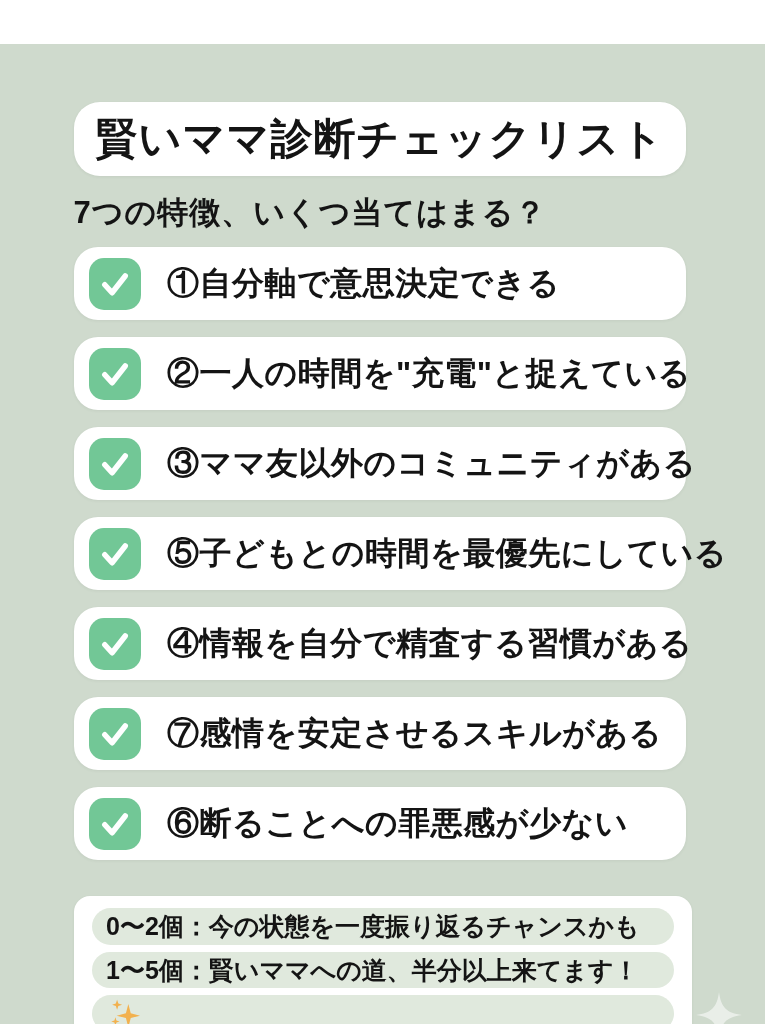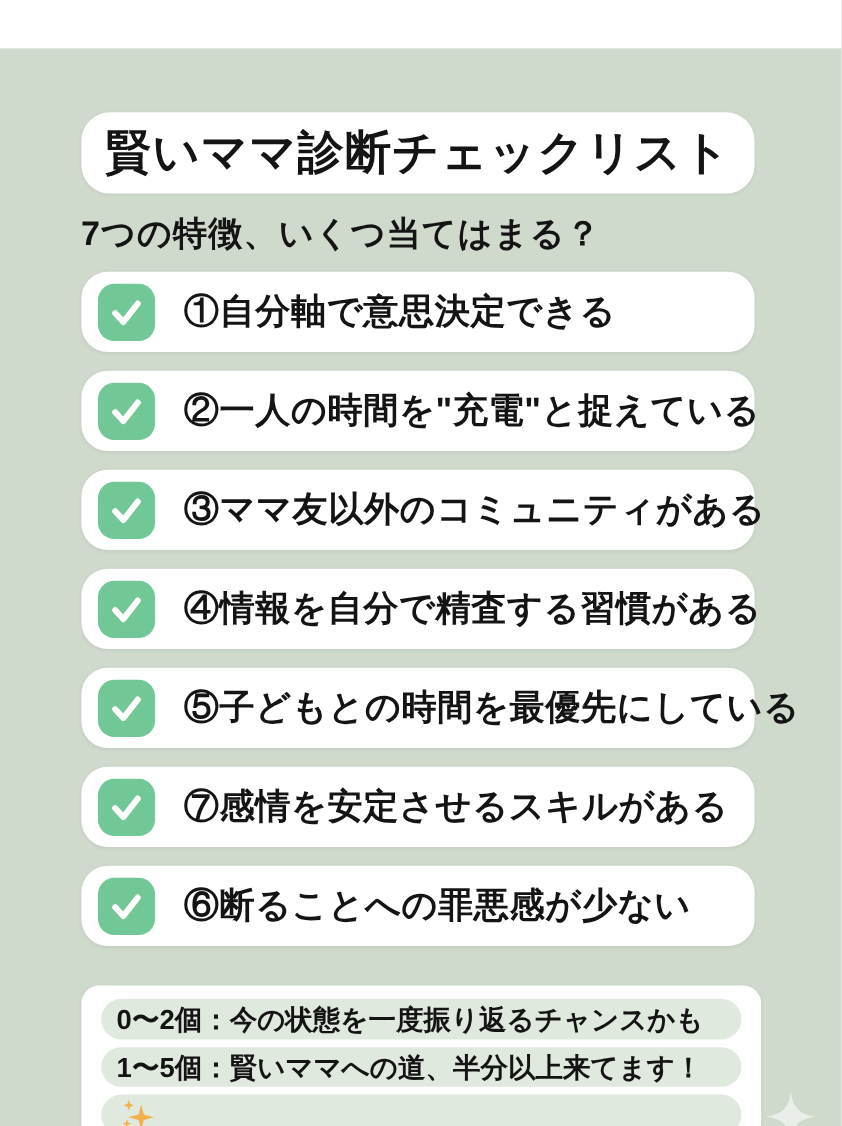--- a/index.html
+++ b/index.html
@@ -155,30 +155,30 @@
       </span>
       <span class="item-label">③ママ友以外のコミュニティがある</span>
     </div>
 
     <div class="item-card">
       <span class="check">
         <svg viewBox="0 0 52 52">
             <path d="M12 27 L22 38 L40 15" fill="none" stroke="#ffffff" stroke-width="7.5" stroke-linecap="round" stroke-linejoin="round"></path>
           </svg>
       </span>
+      <span class="item-label">⑤子どもとの時間を最優先にしている</span>
+    </div>
+
+    <div class="item-card">
+      <span class="check">
+        <svg viewBox="0 0 52 52">
+            <path d="M12 27 L22 38 L40 15" fill="none" stroke="#ffffff" stroke-width="7.5" stroke-linecap="round" stroke-linejoin="round"></path>
+          </svg>
+      </span>
       <span class="item-label">④情報を自分で精査する習慣がある</span>
-    </div>
-
-    <div class="item-card">
-      <span class="check">
-        <svg viewBox="0 0 52 52">
-            <path d="M12 27 L22 38 L40 15" fill="none" stroke="#ffffff" stroke-width="7.5" stroke-linecap="round" stroke-linejoin="round"></path>
-          </svg>
-      </span>
-      <span class="item-label">⑤子どもとの時間を最優先にしている</span>
     </div>
 
     <div class="item-card">
       <span class="check">
         <svg viewBox="0 0 52 52">
             <path d="M12 27 L22 38 L40 15" fill="none" stroke="#ffffff" stroke-width="7.5" stroke-linecap="round" stroke-linejoin="round"></path>
           </svg>
       </span>
       <span class="item-label">⑦感情を安定させるスキルがある</span>
     </div>

